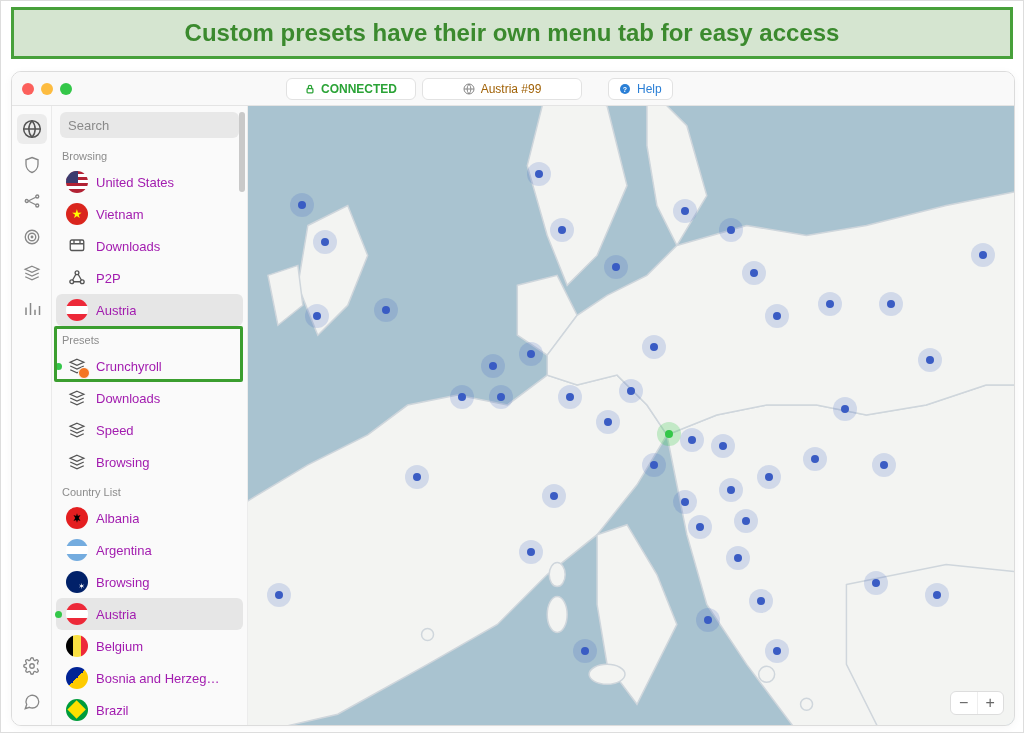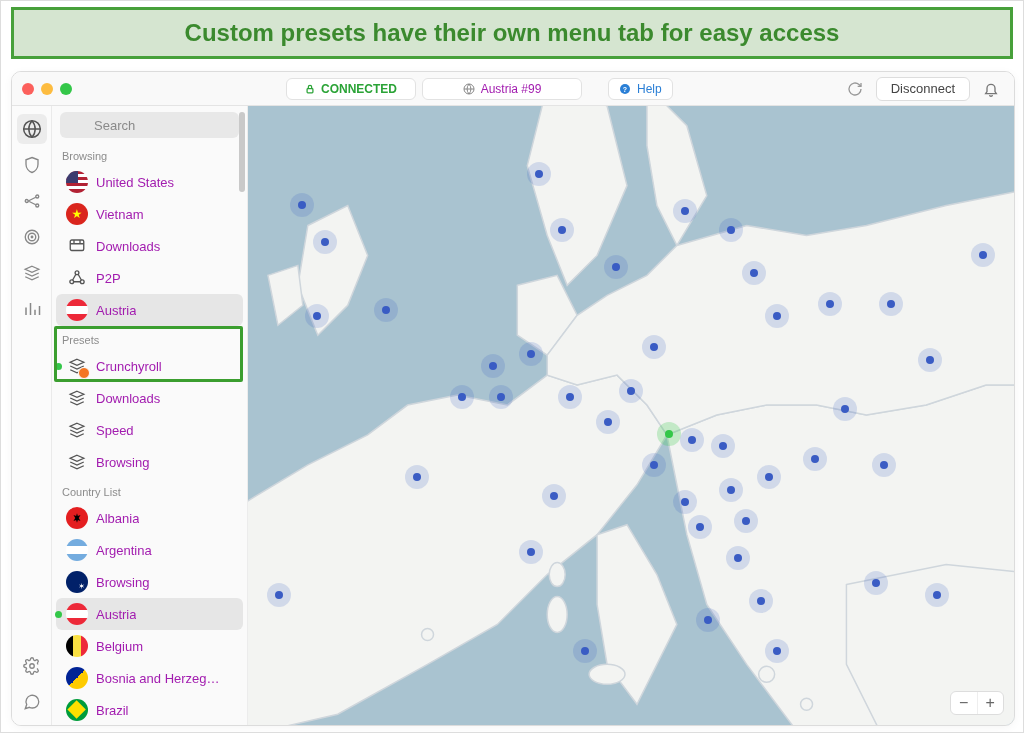--- a/index.html
+++ b/index.html
@@ -5,35 +5,35 @@
   * { box-sizing: border-box; }
   html, body { margin: 0; padding: 0; font-family: -apple-system, BlinkMacSystemFont, "Segoe UI", sans-serif; background:#f5f5f5; }
   .canvas { position:relative; width:1024px; height:733px; background:#fff; overflow:hidden; border:1px solid #ddd; }
   .annotation-banner { position:absolute; left:10px; top:6px; right:10px; height:52px; background:#d5e5d0; border:3px solid #47a03a; display:flex; align-items:center; justify-content:center; z-index:50;}
   .annotation-banner span { color:#3b8a2e; font-size:24px; font-weight:700; }
   .app-window { position:absolute; left:10px; top:70px; width:1004px; height:655px; background:#fff; border-radius:10px; border:1px solid #dcdcdc; overflow:hidden; box-shadow:0 2px 10px rgba(0,0,0,0.04); }
   .titlebar { height:34px; width:100%; background:#f9f9f9; border-bottom:1px solid #e4e4e4; display:flex; align-items:center; padding:0 10px; gap:6px; }
   .traffic { display:flex; gap:7px; align-items:center; margin-right:8px;}
   .traffic .dot { width:12px;height:12px;border-radius:50%; }
   .dot.red{background:#fc605c;} .dot.yellow{background:#fdbc40;} .dot.green{background:#34c749;}
-  .pill { height:22px; background:#fff; border:1px solid #e2e2e2; border-radius:6px; display:inline-flex; align-items:center; padding:0 10px; font-size:12px; color:#a21caf; gap:6px;}
+  .pill { height:22px; background:#fff; border:1px solid #e2e2e2; border-radius:6px; display:inline-flex; align-items:center; padding:0 10px; font-size:12px; color:#a16207; gap:6px;}
   .pill.status { min-width:130px; justify-content:center; color:#2aa336; font-weight:600; margin-left:200px;}
   .pill.server { min-width:160px; justify-content:center; }
   .pill.help { color:#2a7fd6;margin-left:20px; }
   .tb-right { margin-left:auto; display:flex; gap:8px; align-items:center;}
   .icon-btn { width:26px;height:26px;display:flex;align-items:center;justify-content:center;color:#888;border-radius:6px; }
   .disconnect-btn { height:24px; padding:0 14px; background:#fff; border:1px solid #ddd; border-radius:6px; font-size:13px; color:#444; display:flex; align-items:center;}
   .body { position:absolute; top:34px; bottom:0; left:0; right:0; display:flex; }
   .rail { width:40px; background:#fbfbfb; border-right:1px solid #eaeaea; display:flex; flex-direction:column; align-items:center; padding:8px 0; gap:6px;}
   .rail .rail-item { width:30px;height:30px;display:flex;align-items:center;justify-content:center;color:#888;border-radius:6px; }
   .rail .rail-item.active{ color:#333; background:#ececec;}
   .rail-spacer{flex:1;}
   .sidebar { width:196px; background:#fafafa; border-right:1px solid #ececec; display:flex; flex-direction:column; position:relative;}
   .search-wrap { padding:6px 8px 4px 8px; }
-  .search { display:flex; align-items:center; gap:6px; height:26px; background:#e8e8e8; border-radius:6px; padding:0 26px; color:#8a8a8a; }
+  .search { display:flex; align-items:center; gap:6px; height:26px; background:#e8e8e8; border-radius:6px; padding:0 0; color:#8a8a8a; }
   .search input { border:none; background:transparent; outline:none; font-size:13px; flex:1; color:#444;}
   .search input::placeholder{color:#8a8a8a;}
   .list { flex:1; overflow:hidden; padding-bottom:4px; }
   .section-label { font-size:11px; color:#8c8c8c; padding:8px 10px 4px 10px; font-weight:500;}
   .row { display:flex; align-items:center; gap:8px; height:32px; padding:0 8px 0 10px; font-size:13px; color:#a21caf; border-radius:6px; margin:0 4px; position:relative;}
   .row.selected{background:#e6e6e6;}
   .row .conn-dot{ width:7px;height:7px;border-radius:50%;background:#34c749; position:absolute; left:-1px;}
   .row .ico { width:22px;height:22px;display:flex;align-items:center;justify-content:center;color:#555; position:relative;}
   .row .flag { width:22px;height:22px;border-radius:50%; background:#ccc; position:relative; overflow:hidden; flex-shrink:0;}
   .row .lbl { white-space:nowrap; overflow:hidden; text-overflow:ellipsis; }
@@ -100,37 +100,20 @@
       </div>
 
       <div class="pill help">
         <svg width="12" height="12" viewBox="0 0 24 24" fill="#2a7fd6">
             <circle cx="12" cy="12" r="10"></circle>
             <text x="12" y="17" text-anchor="middle" fill="#fff" font-size="14" font-weight="bold">?</text>
           </svg>
         <span>Help</span>
       </div>
 
-      <div class="tb-right">
-        <div class="icon-btn">
-          <svg width="16" height="16" viewBox="0 0 24 24" fill="none" stroke="#999" stroke-width="2">
-              <path d="M21 12a9 9 0 1 1-3-6.7L21 8"></path>
-              <path d="M21 3v5h-5"></path>
-            </svg>
-        </div>
-        <div class="disconnect-btn">
-          <span>Disconnect</span>
-        </div>
-        <div class="icon-btn">
-          <svg width="16" height="16" viewBox="0 0 24 24" fill="none" stroke="#777" stroke-width="2">
-              <path d="M18 16v-5a6 6 0 1 0-12 0v5l-2 3h16z"></path>
-              <path d="M10 21a2 2 0 0 0 4 0"></path>
-            </svg>
-        </div>
-      </div>
     </div>
 
     <div class="body">
 
       <div class="rail">
         <div class="rail-item active">
           <svg width="20" height="20" viewBox="0 0 24 24" fill="none" stroke="#555" stroke-width="1.8">
               <circle cx="12" cy="12" r="10"></circle>
               <path d="M2 12h20M12 2a15 15 0 0 1 0 20M12 2a15 15 0 0 0 0 20"></path>
             </svg>

